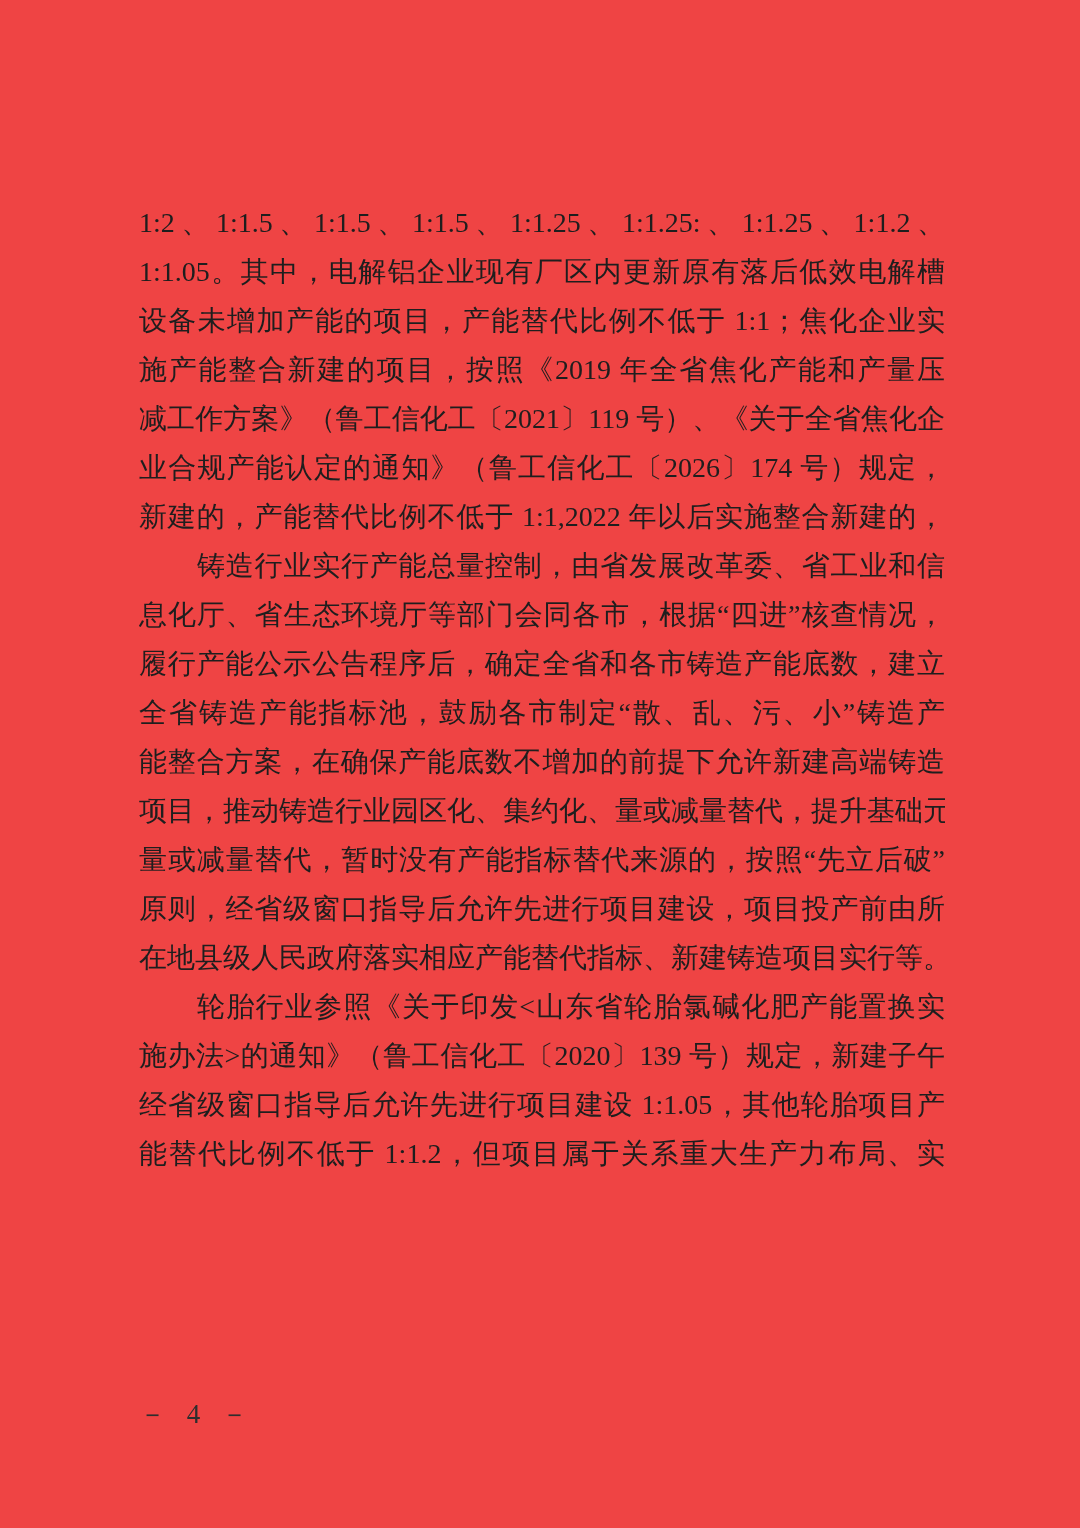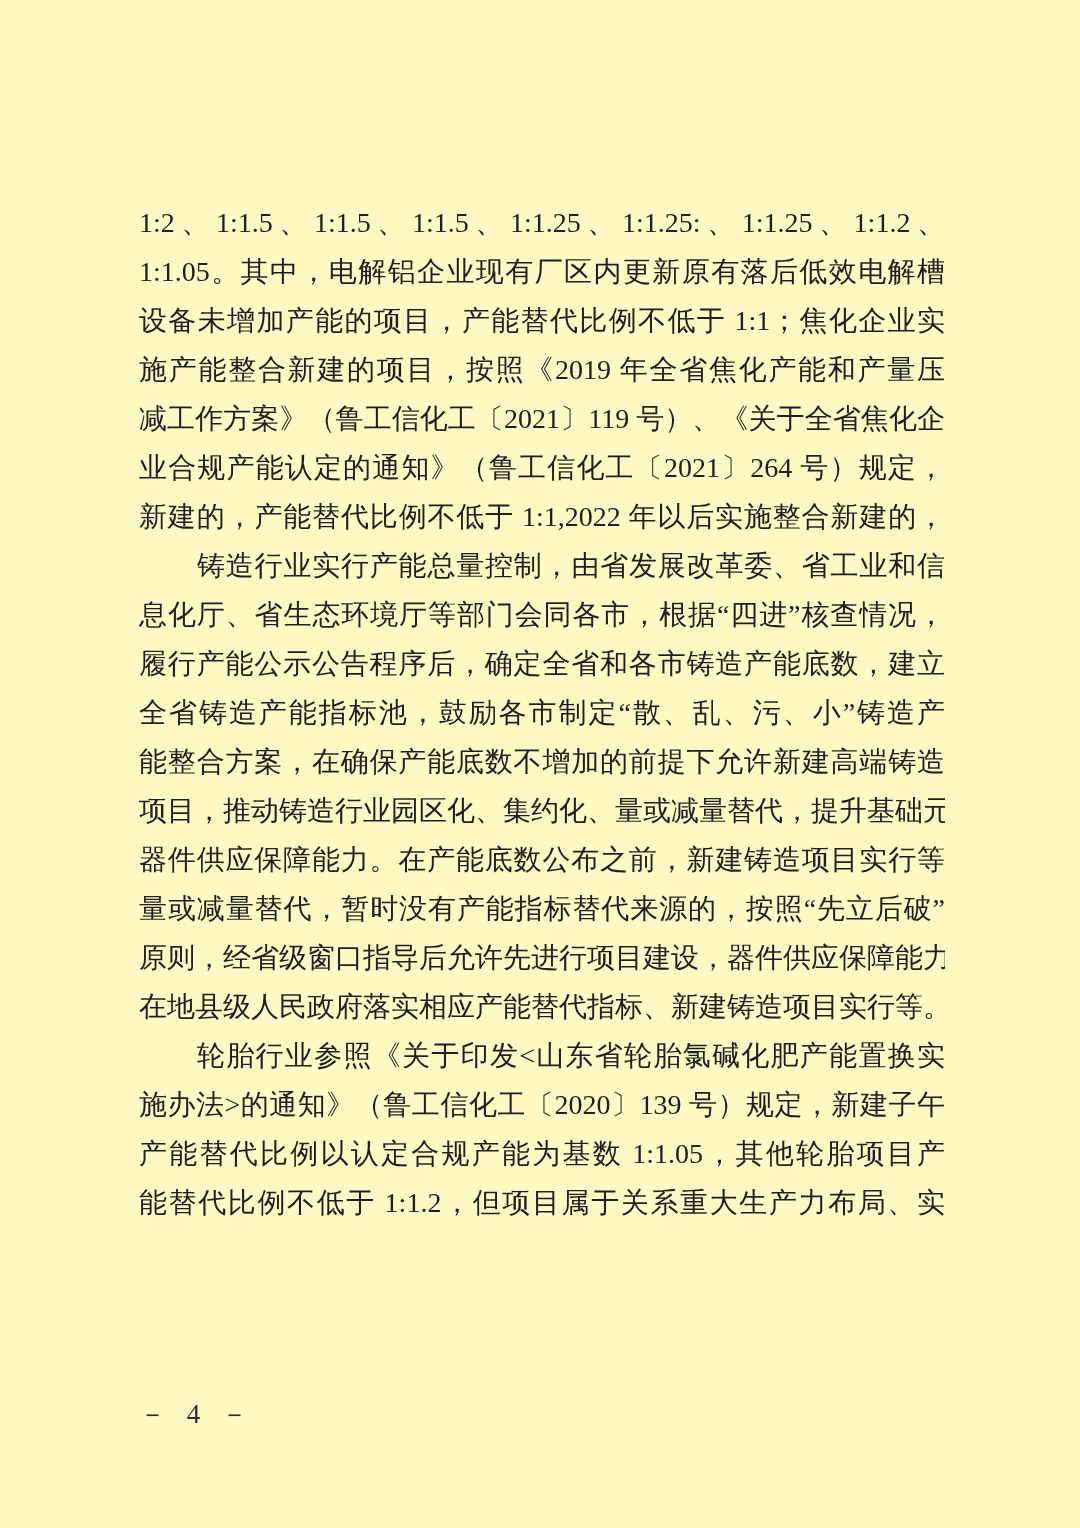--- a/index.html
+++ b/index.html
@@ -4,21 +4,21 @@
 <style>
   html, body {
     margin: 0;
     padding: 0;
     background: #ffffff;
   }
   .page {
     position: relative;
     width: 1080px;
     height: 1528px;
-    background: #fef9c3;
+    background: #ef4444;
     overflow: hidden;
     font-family: "Liberation Serif", "DejaVu Serif", serif;
   }
   .body-text {
     position: absolute;
     left: 139px;
     top: 198px;
     width: 806px;
     font-size: 28px;
     color: #1e1e1e;
@@ -51,31 +51,30 @@
 </head>
 <body>
 
 <div class="page">
   <div class="body-text">
       <div class="line">1:2、1:1.5、1:1.5、1:1.5、1:1.25、1:1.25:、1:1.25、1:1.2、</div>
       <div class="line">1:1.05。其中，电解铝企业现有厂区内更新原有落后低效电解槽</div>
       <div class="line">设备未增加产能的项目，产能替代比例不低于 1:1；焦化企业实</div>
       <div class="line">施产能整合新建的项目，按照《2019 年全省焦化产能和产量压</div>
       <div class="line">减工作方案》（鲁工信化工〔2021〕119 号）、《关于全省焦化企</div>
-      <div class="line">业合规产能认定的通知》（鲁工信化工〔2021〕264 号）规定，</div>
+      <div class="line">业合规产能认定的通知》（鲁工信化工〔2026〕174 号）规定，</div>
       <div class="line">新建的，产能替代比例不低于 1:1,2022 年以后实施整合新建的，</div>
       <div class="line indent">铸造行业实行产能总量控制，由省发展改革委、省工业和信</div>
       <div class="line">息化厅、省生态环境厅等部门会同各市，根据“四进”核查情况，</div>
       <div class="line">履行产能公示公告程序后，确定全省和各市铸造产能底数，建立</div>
       <div class="line">全省铸造产能指标池，鼓励各市制定“散、乱、污、小”铸造产</div>
       <div class="line">能整合方案，在确保产能底数不增加的前提下允许新建高端铸造</div>
       <div class="line">项目，推动铸造行业园区化、集约化、量或减量替代，提升基础元</div>
-      <div class="line">器件供应保障能力。在产能底数公布之前，新建铸造项目实行等</div>
       <div class="line">量或减量替代，暂时没有产能指标替代来源的，按照“先立后破”</div>
-      <div class="line">原则，经省级窗口指导后允许先进行项目建设，器件供应保障能力</div>
+      <div class="line">原则，经省级窗口指导后允许先进行项目建设，项目投产前由所</div>
       <div class="line">在地县级人民政府落实相应产能替代指标、新建铸造项目实行等。</div>
       <div class="line indent">轮胎行业参照《关于印发&lt;山东省轮胎氯碱化肥产能置换实</div>
       <div class="line">施办法&gt;的通知》（鲁工信化工〔2020〕139 号）规定，新建子午</div>
-      <div class="line">产能替代比例以认定合规产能为基数 1:1.05，其他轮胎项目产</div>
+      <div class="line">经省级窗口指导后允许先进行项目建设 1:1.05，其他轮胎项目产</div>
       <div class="line">能替代比例不低于 1:1.2，但项目属于关系重大生产力布局、实</div>
     </div>
   <div class="page-number">－ 4 －</div>
 </div>
 
 </body></html>

